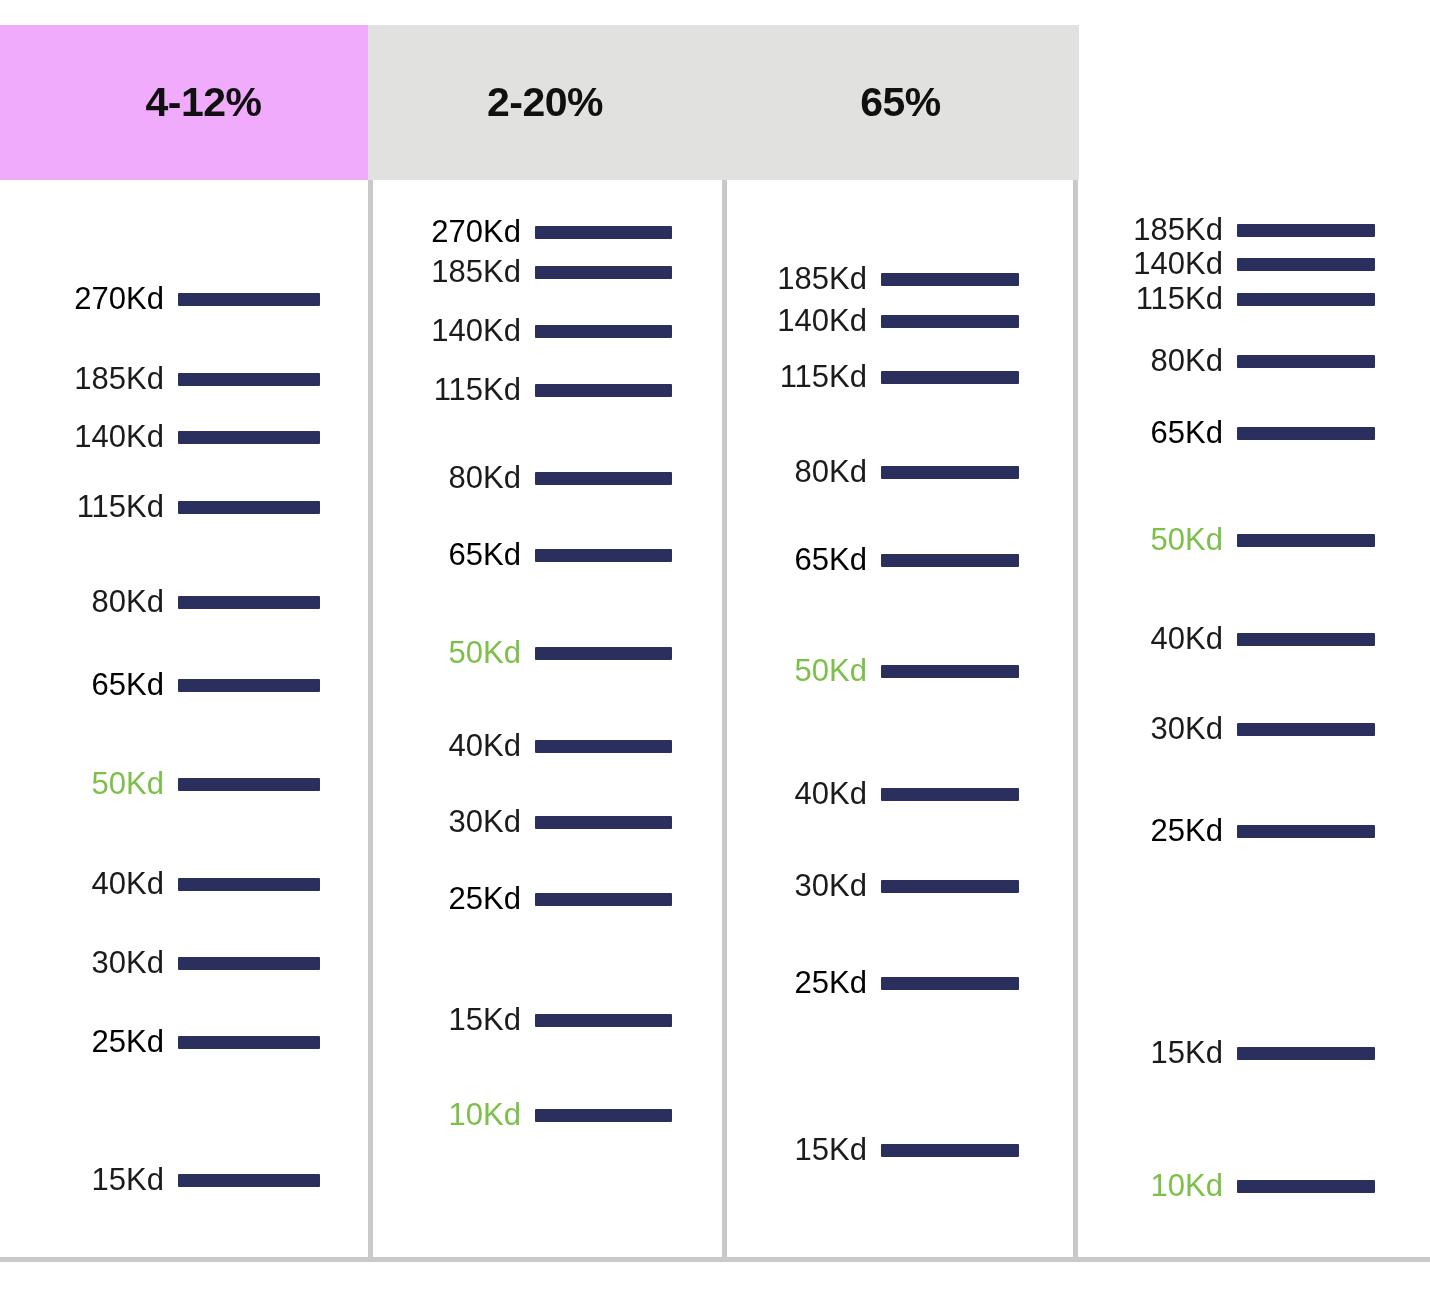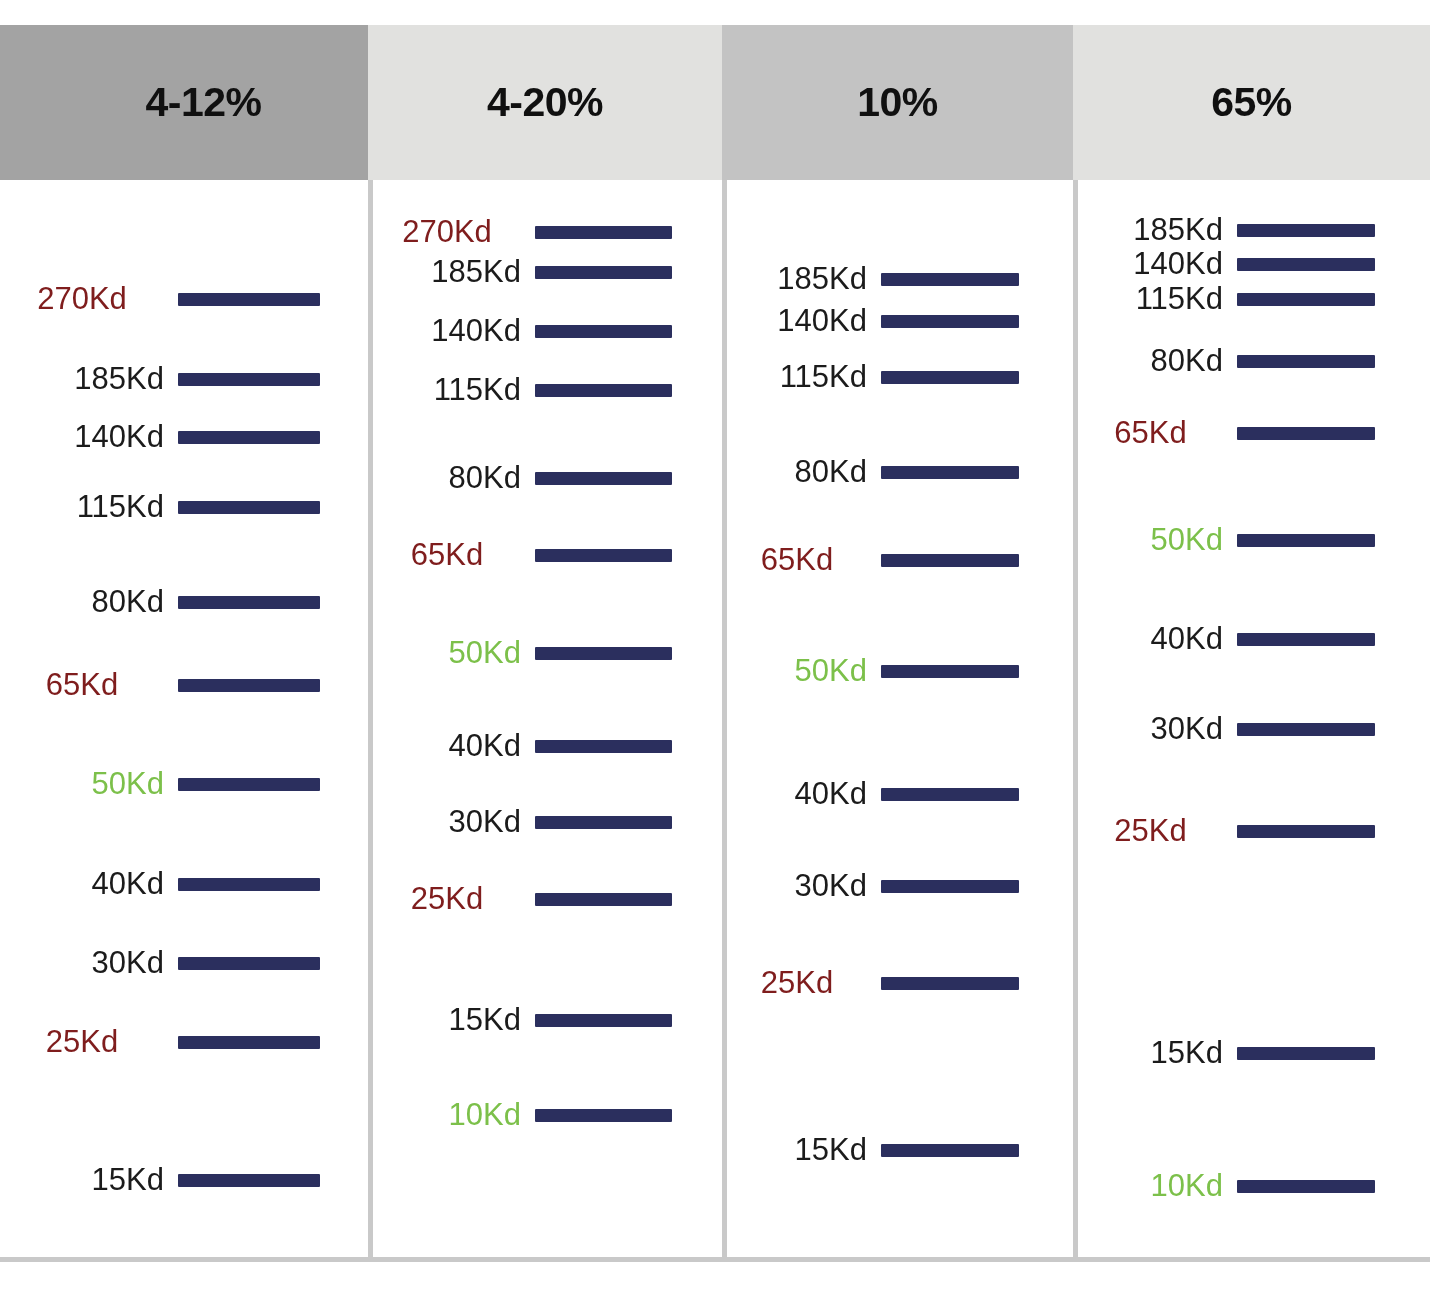--- a/index.html
+++ b/index.html
@@ -32,21 +32,21 @@
     height: 100%;
     display: flex;
     align-items: center;
     justify-content: center;
     box-sizing: border-box;
     font-weight: bold;
     font-size: 41px;
     color: #101010;
     letter-spacing: -0.5px;
   }
-  .header-cell.c1 { width: 368px;  background: #a3a3a3; padding-left: 39px; }
+  .header-cell.c1 { width: 368px;  background: #f0abfc; padding-left: 39px; }
   .header-cell.c2 { width: 354px;  background: #e1e1df; }
   .header-cell.c3 { width: 351px;  background: #c3c3c3; }
   .header-cell.c4 { width: 357px;  background: #e1e1df; }
 
   
   .lanes {
     position: absolute;
     left: 0;
     top: 180px;
     width: 1430px;
@@ -84,39 +84,38 @@
     height: 34px;
     margin-top: -17px;
   }
   .band-label {
     font-size: 31px;
     line-height: 34px;
     text-align: right;
     white-space: nowrap;
     color: #1b1b1b;
   }
-  .band-label.red   { color: #7f1d1d; text-align: center; }
+  .band-label.red   { color: #000000; }
   .band-label.green { color: #7cc04a; }
   .band-label.black { color: #1b1b1b; }
 
   .band-bar {
     height: 13px;
     background: #2b2f5e;
     border-radius: 1px;
   }
 </style>
 </head>
 <body>
 
 <div id="figure">
 
   <div class="header-row">
     <div class="header-cell c1">4-12%</div>
-    <div class="header-cell c2">4-20%</div>
-    <div class="header-cell c3">10%</div>
+    <div class="header-cell c2">2-20%</div>
     <div class="header-cell c4">65%</div>
   </div>
 
   <div class="lanes">
     <div class="lane c1" id="lane-0">
         <div class="band-row" style="top: 119px; left: 0px; width: 368px;">
           <span class="band-label red" style="width: 164px;">270Kd</span>
           <span class="band-bar" style="margin-left: 14px; width: 142px; background: rgb(43, 47, 94);"></span>
         </div>
         <div class="band-row" style="top: 199px; left: 0px; width: 368px;">

